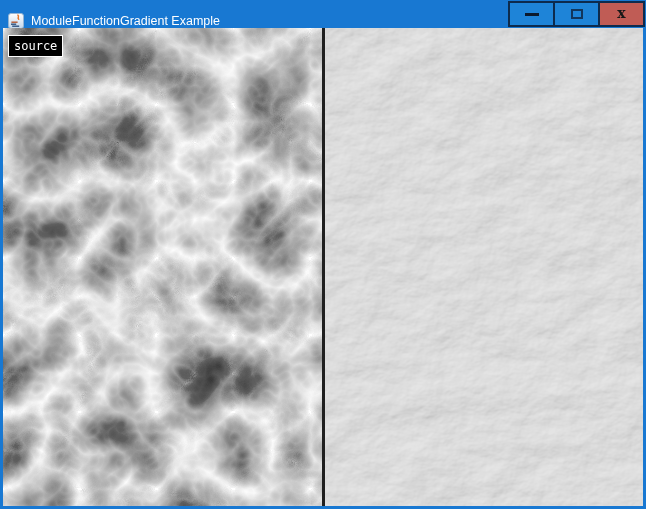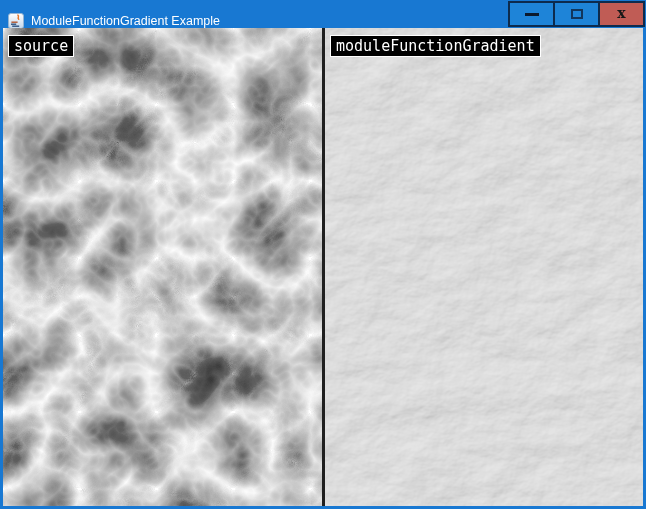--- a/index.html
+++ b/index.html
@@ -45,21 +45,21 @@
   .panel{position:relative;height:478px;overflow:hidden;background:#555;}
   .panel.left{width:319px;}
   .divider{width:3px;background:#1f1f1f;}
   .panel.right{width:318px;}
   .texture{display:block;width:100%;height:100%;}
   .img-label{
     position:absolute;top:7px;left:5px;
     background:#000000;color:#ffffff;
     border:1px solid #ffffff;
     font-family:"DejaVu Sans Mono",monospace;
-    font-size:15px;line-height:14px;
+    font-size:12px;line-height:14px;
     padding:3px 5px;white-space:nowrap;
   }
 </style>
 </head>
 <body>
 
 <div class="window">
 
   <div class="titlebar">
     <svg class="app-icon" viewBox="0 0 16 16" width="16" height="16" aria-hidden="true">
@@ -119,17 +119,16 @@
             <feDistantLight azimuth="235" elevation="58"></feDistantLight>
           </feDiffuseLighting>
           <feComponentTransfer in="lit">
             <feFuncR type="linear" slope="0.62" intercept="0.16"></feFuncR>
             <feFuncG type="linear" slope="0.62" intercept="0.16"></feFuncG>
             <feFuncB type="linear" slope="0.62" intercept="0.16"></feFuncB>
           </feComponentTransfer>
         </filter>
         <rect x="0" y="0" width="318" height="478" fill="#999" filter="url(#texR)"></rect>
       </svg>
-      <span class="img-label">moduleFunctionGradient</span>
     </div>
 
   </div>
 </div>
 
 </body></html>

